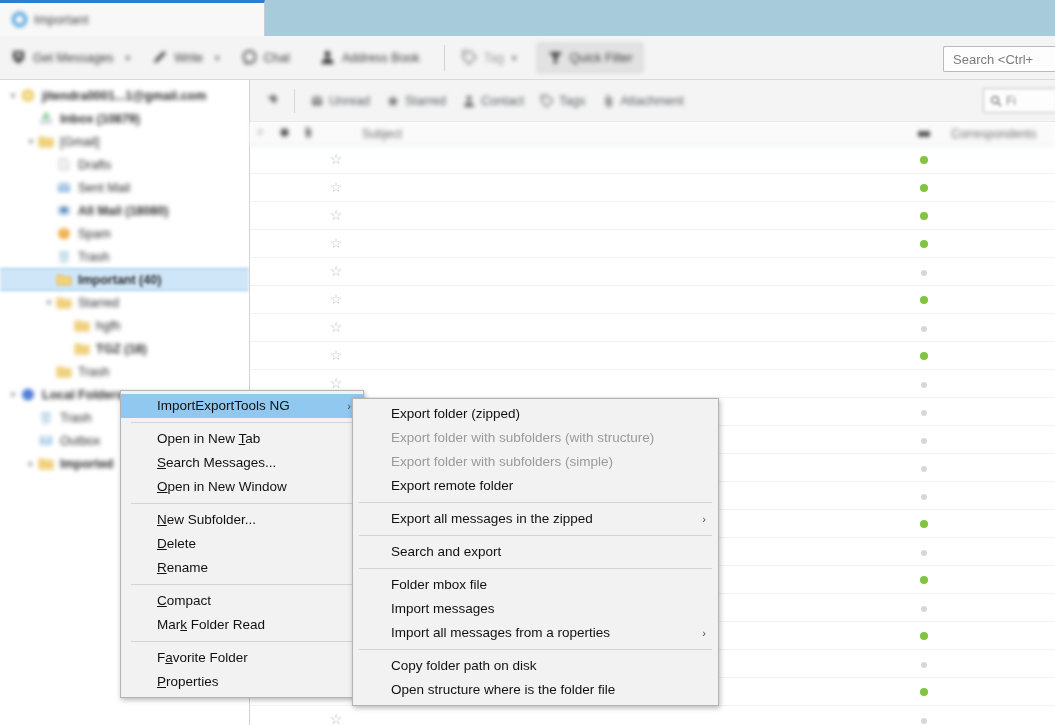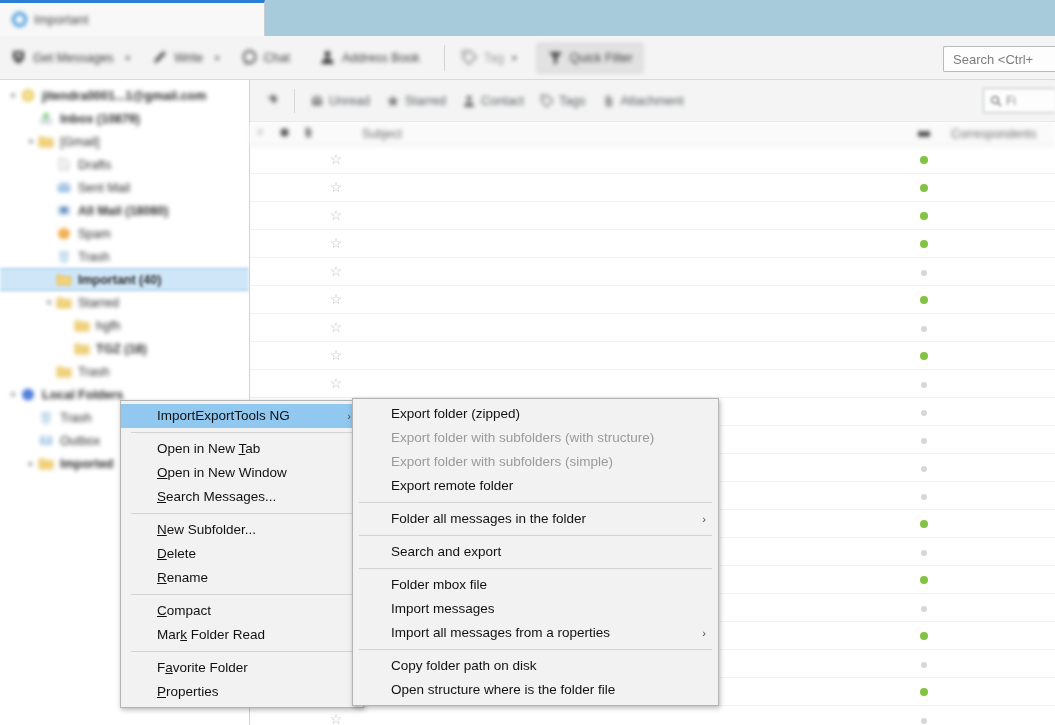--- a/index.html
+++ b/index.html
@@ -184,21 +184,21 @@
   .menu {
     position: absolute;
     background: #f2f2f2;
     border: 1px solid #b4b4b4;
     box-shadow: 1px 2px 5px rgba(0,0,0,.28);
     padding: 3px 0;
     font-size: 13.5px;
     color: #111;
     z-index: 50;
   }
-  .menu-main { left: 120px; top: 320px; width: 244px; text-align: center; }
+  .menu-main { left: 120px; top: 310px; width: 244px; text-align: center; }
   .menu-sub  { left: 352px; top: 318px; width: 367px; }
   .mi {
     position: relative;
     display: flex; align-items: center;
     height: 24px;
     padding: 0 26px 0 36px;
     white-space: nowrap;
     line-height: 24px;
   }
   .menu-sub .mi { padding-left: 38px; height: 24px; }
@@ -729,24 +729,24 @@
     <div class="menu menu-main" id="menu-main">
         <div class="mi hl">
           <span>ImportExportTools NG</span>
           <span class="arrow">›</span>
         </div>
         <div class="msep"></div>
         <div class="mi">
           <span>Open in New <u>T</u>ab</span>
         </div>
         <div class="mi">
+          <span><u>S</u>earch Messages...</span>
+        </div>
+        <div class="mi">
           <span><u>O</u>pen in New Window</span>
-        </div>
-        <div class="mi">
-          <span><u>S</u>earch Messages...</span>
         </div>
         <div class="msep"></div>
         <div class="mi">
           <span><u>N</u>ew Subfolder...</span>
         </div>
         <div class="mi">
           <span><u>D</u>elete</span>
         </div>
         <div class="mi">
           <span><u>R</u>ename</span>
@@ -775,21 +775,21 @@
           <span>Export folder with subfolders (with structure)</span>
         </div>
         <div class="mi disabled">
           <span>Export folder with subfolders (simple)</span>
         </div>
         <div class="mi">
           <span>Export remote folder</span>
         </div>
         <div class="msep"></div>
         <div class="mi">
-          <span>Folder all messages in the folder</span>
+          <span>Export all messages in the zipped</span>
           <span class="arrow">›</span>
         </div>
         <div class="msep"></div>
         <div class="mi">
           <span>Search and export</span>
         </div>
         <div class="msep"></div>
         <div class="mi">
           <span>Folder mbox file</span>
         </div>

